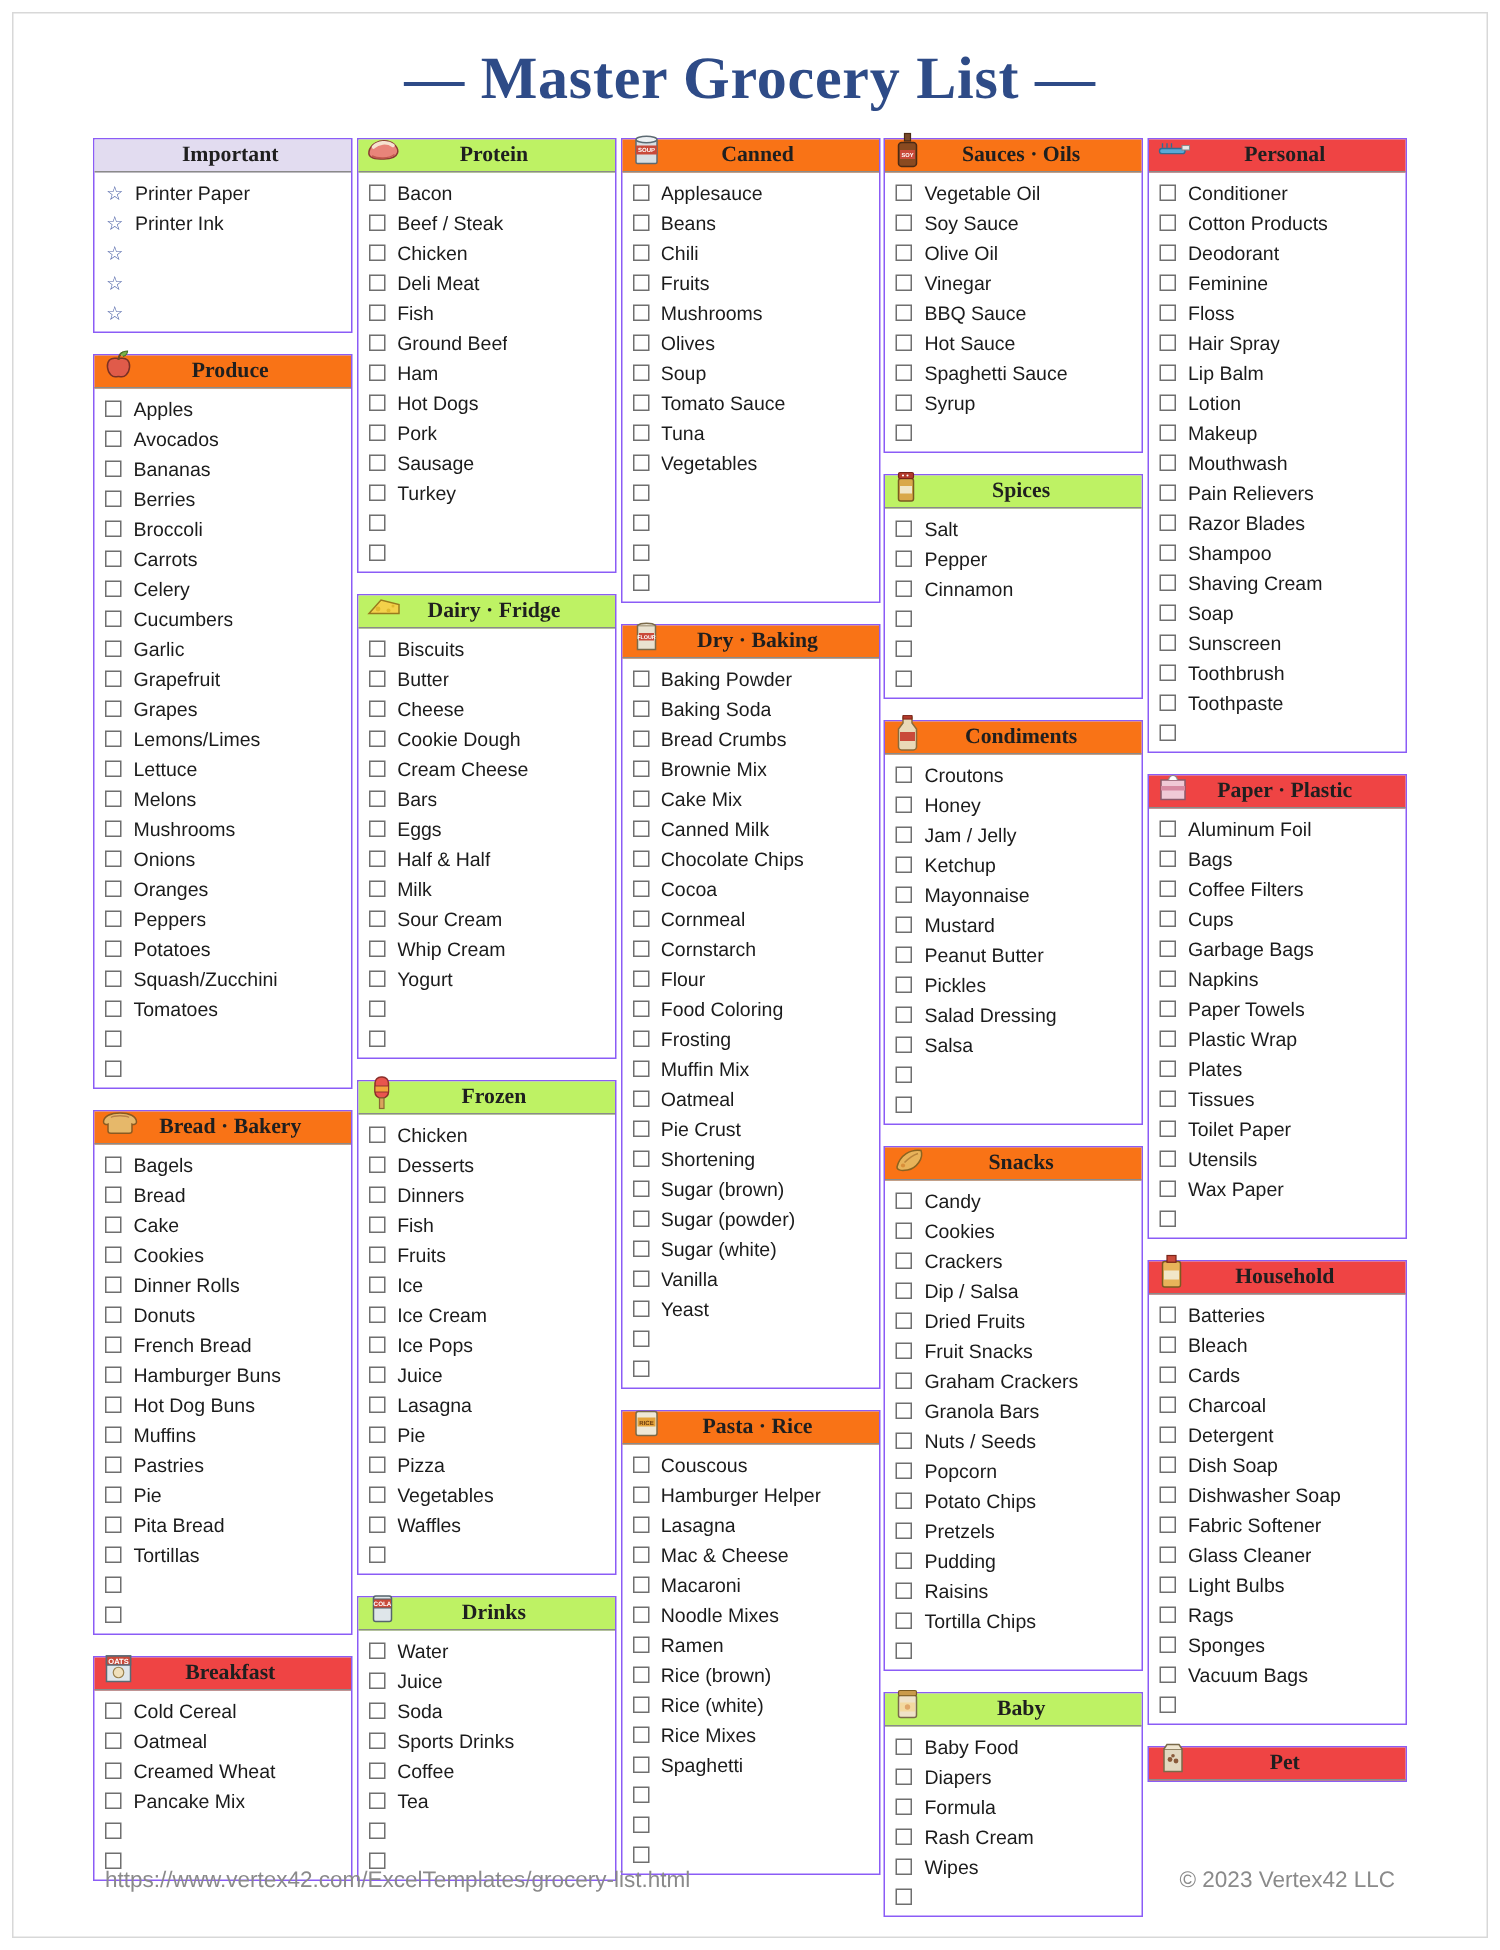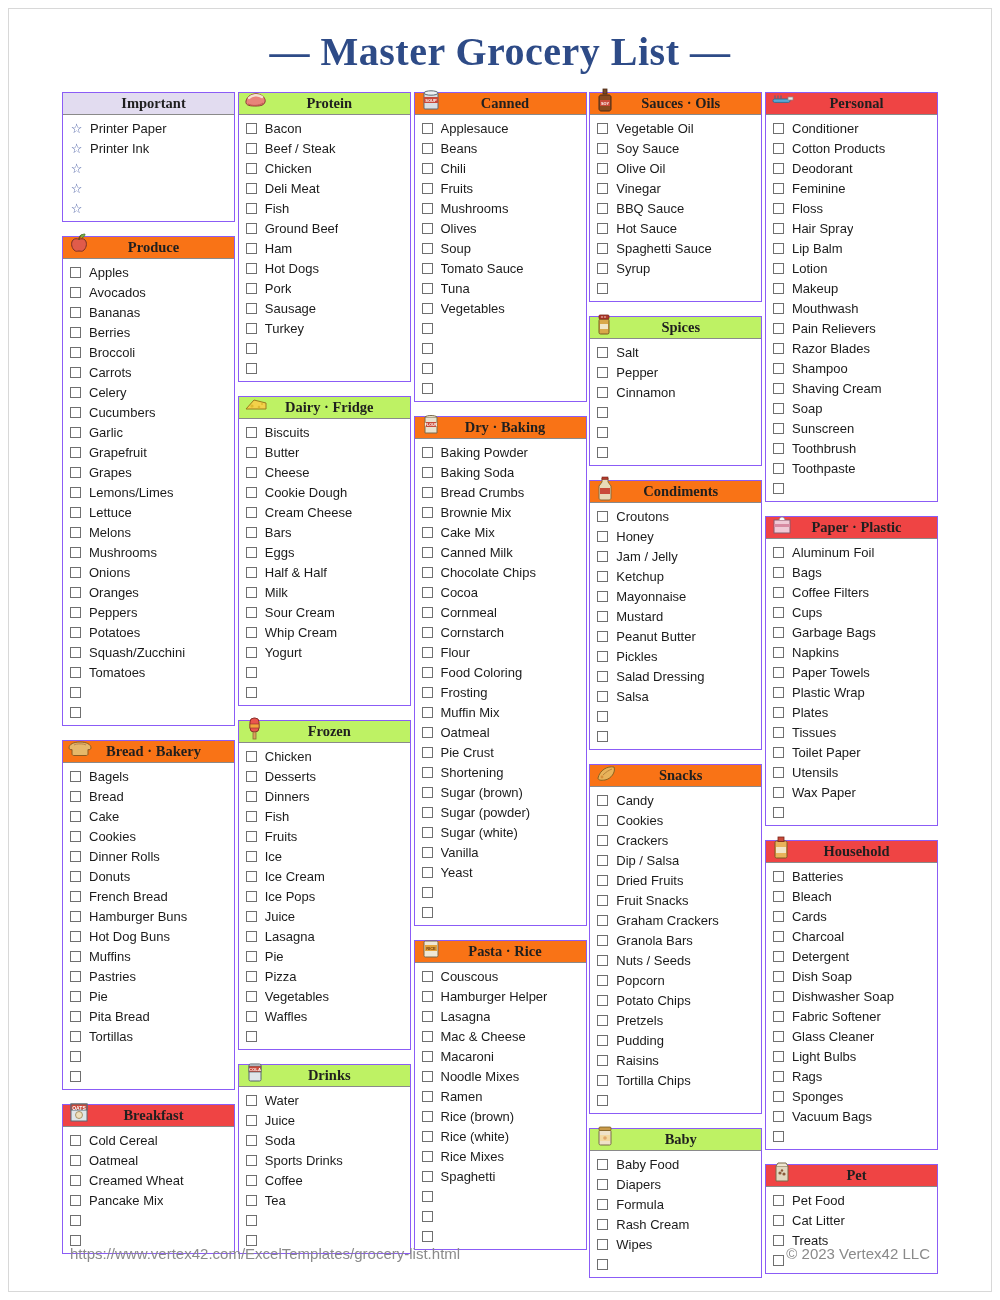--- a/index.html
+++ b/index.html
@@ -1412,37 +1412,19 @@
               <svg width="26" height="24" viewBox="0 0 26 24">
                 <path d="M7 7h12v15H7z" fill="#e2d8c0" stroke="#7a6a4a" stroke-width="1"></path>
                 <path d="M7 7l2-3h8l2 3" fill="#efe6d0" stroke="#7a6a4a" stroke-width="1"></path>
                 <circle cx="11" cy="14" r="1.6" fill="#8a5a3a"></circle>
                 <circle cx="15" cy="15" r="1.6" fill="#8a5a3a"></circle>
                 <circle cx="13" cy="11.5" r="1.2" fill="#8a5a3a"></circle>
               </svg>
             </span>
             <span class="hd-text">Pet</span>
           </div>
-          <div class="rows">
-            <div class="row">
-              <span class="cb"></span>
-              <span class="label">Pet Food</span>
-            </div>
-            <div class="row">
-              <span class="cb"></span>
-              <span class="label">Cat Litter</span>
-            </div>
-            <div class="row">
-              <span class="cb"></span>
-              <span class="label">Treats</span>
-            </div>
-            <div class="row">
-              <span class="cb"></span>
-              <span class="label"></span>
-            </div>
-          </div>
         </div>
       </div>
     </div>
 
   <div class="footer-left">https://www.vertex42.com/ExcelTemplates/grocery-list.html</div>
   <div class="footer-right">© 2023 Vertex42 LLC</div>
 </div>
 
 </body></html>

